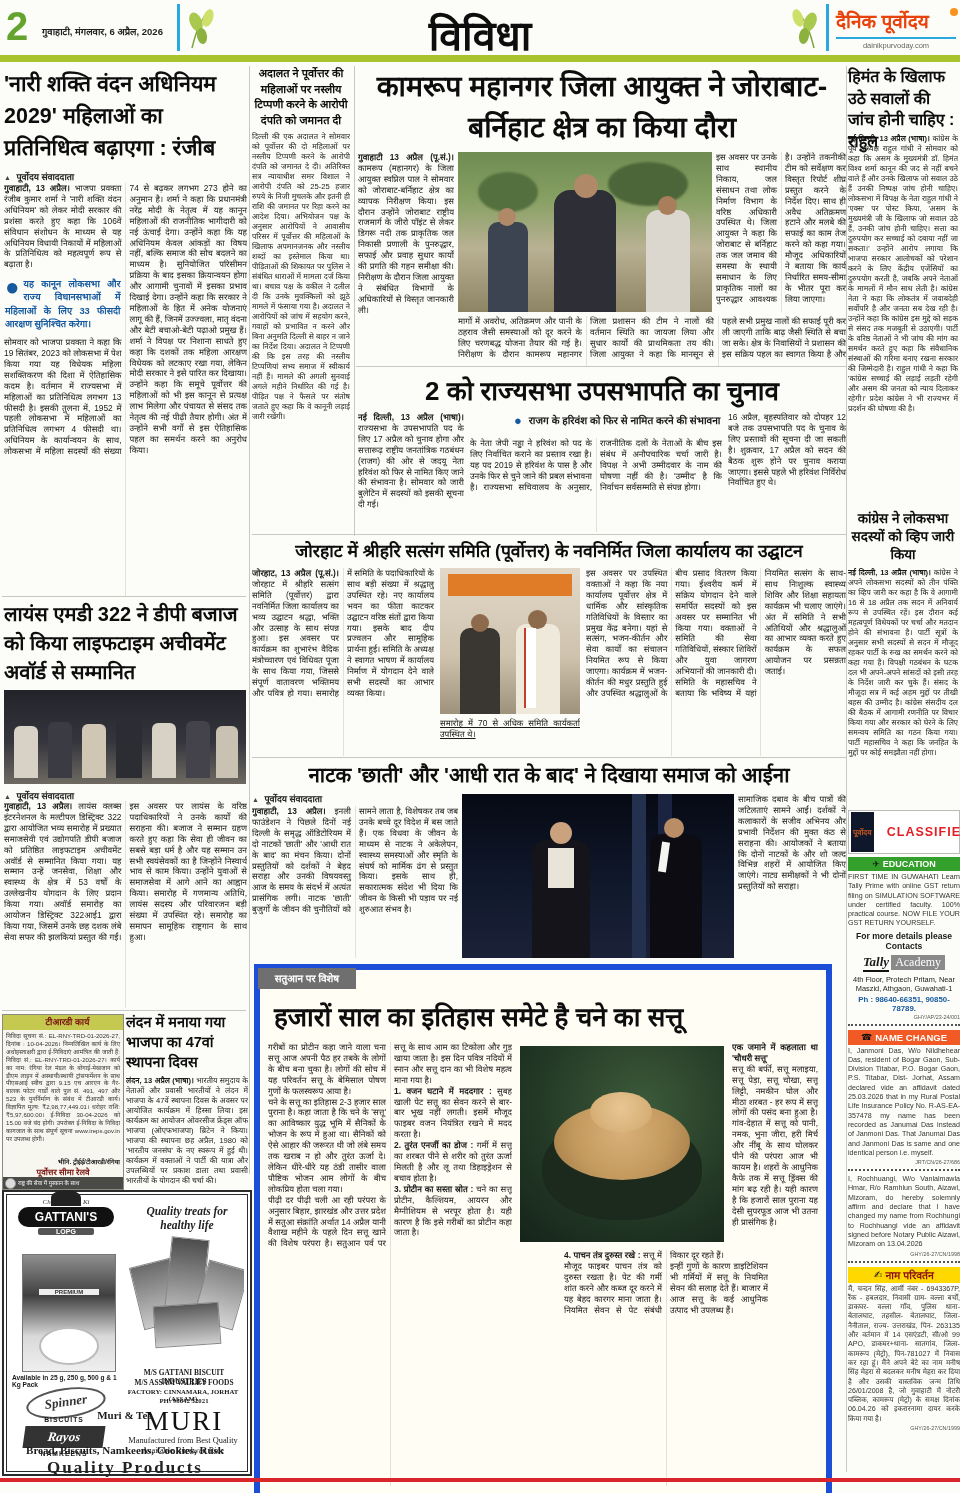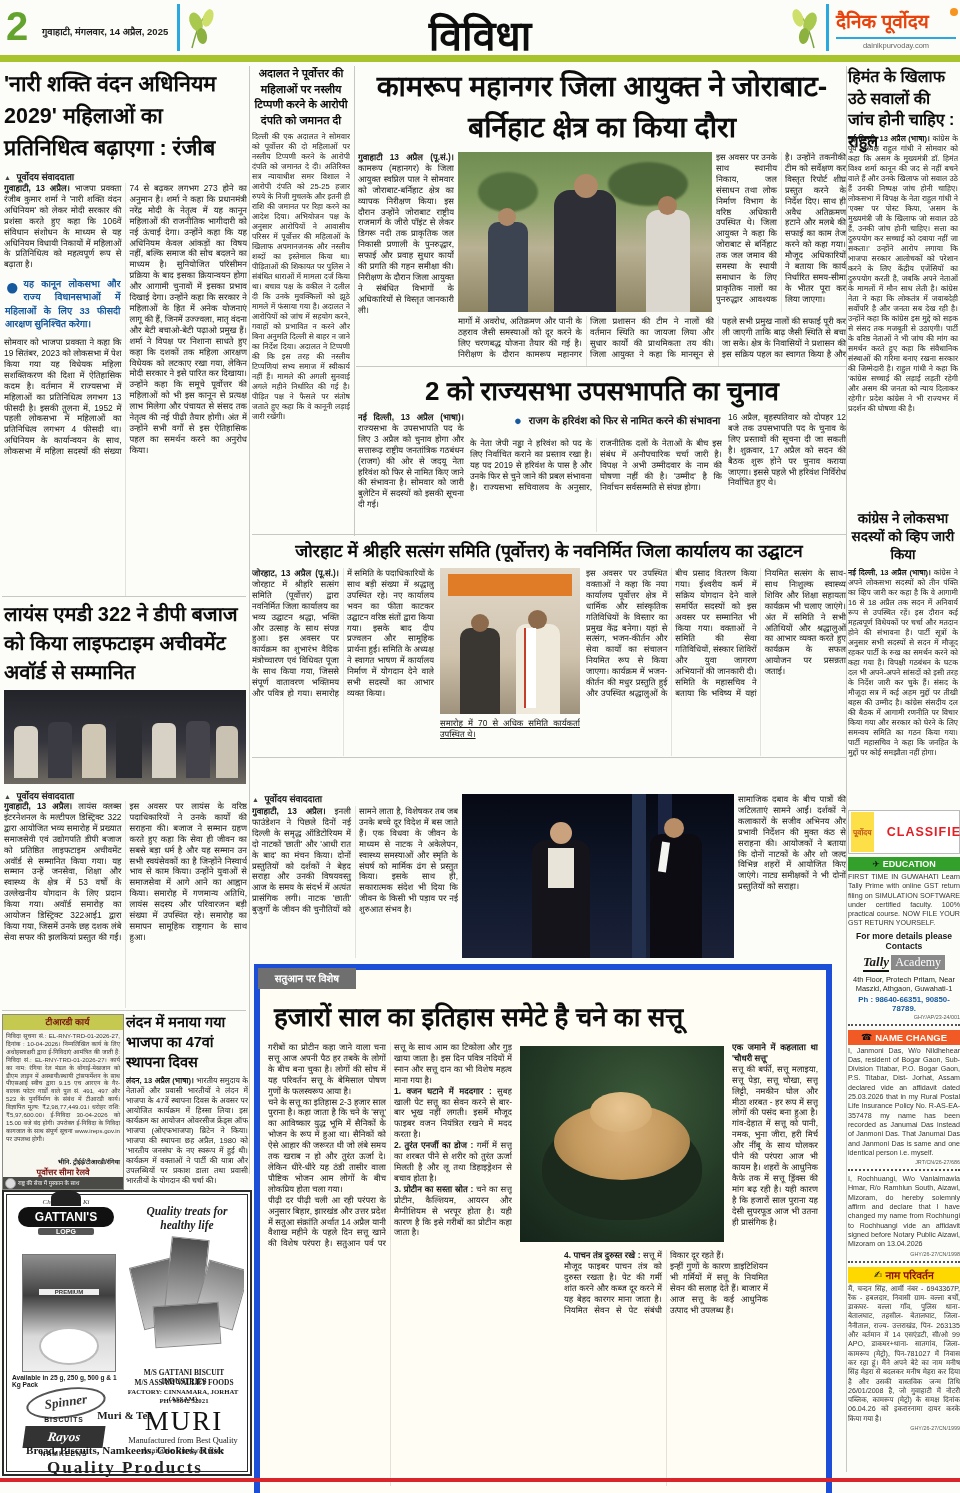--- a/index.html
+++ b/index.html
@@ -30,21 +30,21 @@
   .dotted{border-top:2px dotted #555;margin:4px 0;}
   .ref{font-size:5.4px;color:#555;text-align:right;margin-top:1px;}
   .serif{font-family:"Liberation Serif","DejaVu Serif",serif;}
 </style>
 </head>
 <body>
 
 <div class="page">
 
   <div class="abs b" style="left:6px;top:4px;font-size:40px;color:#64a32e;">2</div>
-  <div class="abs b" style="left:42px;top:25px;width:150px;font-size:9.5px;color:#222;">गुवाहाटी, मंगलवार, 14 अप्रैल, 2025</div>
+  <div class="abs b" style="left:42px;top:25px;width:150px;font-size:9.5px;color:#222;">गुवाहाटी, मंगलवार, 6 अप्रैल, 2026</div>
 
   <div class="abs" style="left:177px;top:4px;width:3px;height:47px;background:#2aa9e0;"></div>
   <svg class="abs" style="left:184px;top:4px;" width="36" height="48" viewBox="0 0 36 48">
     <path d="M8 44 C12 28 16 16 26 6" stroke="#7aa43c" stroke-width="1.5" fill="none"></path>
     <ellipse cx="12" cy="18" rx="6" ry="10" fill="#a9c94e" transform="rotate(-25 12 18)"></ellipse>
     <ellipse cx="24" cy="14" rx="5" ry="9" fill="#cfe06a" transform="rotate(20 24 14)"></ellipse>
     <ellipse cx="18" cy="32" rx="5" ry="8" fill="#8db13f" transform="rotate(-10 18 32)"></ellipse>
   </svg>
 
   <div class="abs hl ctr" style="left:330px;top:6px;width:300px;font-size:41px;">विविधा</div>
@@ -178,21 +178,21 @@
     <div style="position:absolute;left:40px;top:56px;width:18px;height:18px;background:#b08968;border-radius:50%;"></div>
   </div>
   <div class="abs j f8 clip" style="left:358px;top:152px;width:96px;height:214px;">
     <span class="b">गुवाहाटी 13 अप्रैल (पू.सं.)। </span><span>कामरूप (महानगर) के जिला आयुक्त स्वप्निल पाल ने सोमवार को जोराबाट-बर्निहाट क्षेत्र का व्यापक निरीक्षण किया। इस दौरान उन्होंने जोराबाट राष्ट्रीय राजमार्ग के जीरो पॉइंट से लेकर डिगरू नदी तक प्राकृतिक जल निकासी प्रणाली के पुनरुद्धार, सफाई और प्रवाह सुधार कार्यों की प्रगति की गहन समीक्षा की। निरीक्षण के दौरान जिला आयुक्त ने संबंधित विभागों के अधिकारियों से विस्तृत जानकारी ली।</span>
   </div>
   <div class="abs j f8 c2 clip" style="left:716px;top:152px;width:130px;height:160px;">इस अवसर पर उनके साथ स्थानीय निकाय, जल संसाधन तथा लोक निर्माण विभाग के वरिष्ठ अधिकारी उपस्थित थे। जिला आयुक्त ने कहा कि जोराबाट से बर्निहाट तक जल जमाव की समस्या के स्थायी समाधान के लिए प्राकृतिक नालों का पुनरुद्धार आवश्यक है। उन्होंने तकनीकी टीम को सर्वेक्षण कर विस्तृत रिपोर्ट शीघ्र प्रस्तुत करने के निर्देश दिए। साथ ही अवैध अतिक्रमण हटाने और मलबे की सफाई का काम तेज करने को कहा गया। मौजूद अधिकारियों ने बताया कि कार्य निर्धारित समय-सीमा के भीतर पूरा कर लिया जाएगा।</div>
   <div class="abs j f8 c3 clip" style="left:458px;top:316px;width:388px;height:50px;">मार्गों में अवरोध, अतिक्रमण और पानी के ठहराव जैसी समस्याओं को दूर करने के लिए चरणबद्ध योजना तैयार की गई है। निरीक्षण के दौरान कामरूप महानगर जिला प्रशासन की टीम ने नालों की वर्तमान स्थिति का जायजा लिया और सुधार कार्यों की प्राथमिकता तय की। जिला आयुक्त ने कहा कि मानसून से पहले सभी प्रमुख नालों की सफाई पूरी कर ली जाएगी ताकि बाढ़ जैसी स्थिति से बचा जा सके। क्षेत्र के निवासियों ने प्रशासन की इस सक्रिय पहल का स्वागत किया है और उम्मीद जताई है कि इससे जल निकासी व्यवस्था को स्थायी रूप से सुधारा जा सकेगा। प्रशासन ने नागरिकों से नालों में कचरा न डालने की अपील भी की।</div>
 
   <div class="abs hl ctr" style="left:358px;top:372px;width:488px;font-size:26px;">2 को राज्यसभा उपसभापति का चुनाव</div>
   <div class="abs j f8 clip" style="left:358px;top:412px;width:106px;height:120px;">
-    <span class="b">नई दिल्ली, 13 अप्रैल (भाषा)। </span><span>राज्यसभा के उपसभापति पद के लिए 3 अप्रैल को चुनाव होगा और सत्तारूढ़ राष्ट्रीय जनतांत्रिक गठबंधन (राजग) की ओर से जदयू नेता हरिवंश को फिर से नामित किए जाने की संभावना है। सोमवार को जारी बुलेटिन में सदस्यों को इसकी सूचना दी गई।</span>
+    <span class="b">नई दिल्ली, 13 अप्रैल (भाषा)। </span><span>राज्यसभा के उपसभापति पद के लिए 17 अप्रैल को चुनाव होगा और सत्तारूढ़ राष्ट्रीय जनतांत्रिक गठबंधन (राजग) की ओर से जदयू नेता हरिवंश को फिर से नामित किए जाने की संभावना है। सोमवार को जारी बुलेटिन में सदस्यों को इसकी सूचना दी गई।</span>
   </div>
   <div class="abs" style="left:470px;top:414px;width:252px;font-size:10.2px;font-weight:700;line-height:14px;margin-left:44px;">
     <span class="sub-dot">●</span>
     <span>राजग के हरिवंश को फिर से नामित करने की संभावना</span>
   </div>
   <div class="abs j f8 c2 clip" style="left:470px;top:438px;width:252px;height:94px;">के नेता जेपी नड्डा ने हरिवंश को पद के लिए निर्वाचित कराने का प्रस्ताव रखा है। यह पद 2019 से हरिवंश के पास है और उनके फिर से चुने जाने की प्रबल संभावना है। राज्यसभा सचिवालय के अनुसार, राजनीतिक दलों के नेताओं के बीच इस संबंध में अनौपचारिक चर्चा जारी है। विपक्ष ने अभी उम्मीदवार के नाम की घोषणा नहीं की है। 'उम्मीद' है कि निर्वाचन सर्वसम्मति से संपन्न होगा।</div>
   <div class="abs j f8 clip" style="left:728px;top:412px;width:118px;height:120px;">16 अप्रैल, बृहस्पतिवार को दोपहर 12 बजे तक उपसभापति पद के चुनाव के लिए प्रस्तावों की सूचना दी जा सकती है। शुक्रवार, 17 अप्रैल को सदन की बैठक शुरू होने पर चुनाव कराया जाएगा। इससे पहले भी हरिवंश निर्विरोध निर्वाचित हुए थे।</div>
 
   <div class="abs hl ctr" style="left:252px;top:538px;width:594px;font-size:17.5px;white-space:nowrap;overflow:hidden;">जोरहाट में श्रीहरि सत्संग समिति (पूर्वोत्तर) के नवनिर्मित जिला कार्यालय का उद्घाटन</div>
   <div class="photo" style="left:440px;top:568px;width:140px;height:146px;background:linear-gradient(180deg,#e2d8c8 0%,#cfc3ae 60%,#9e927c 100%);">
@@ -202,20 +202,21 @@
     <div style="position:absolute;left:76px;top:56px;width:44px;height:90px;background:#efe9dc;border-radius:10px 10px 0 0;"></div>
     <div style="position:absolute;left:88px;top:42px;width:19px;height:19px;background:#8d6a4b;border-radius:50%;"></div>
     <div style="position:absolute;left:84px;top:60px;width:10px;height:80px;background:#fff;border-left:2px solid #c43c2a;"></div>
   </div>
   <div class="abs j f8 c2 clip" style="left:252px;top:568px;width:182px;height:188px;">
     <span class="b">जोरहाट, 13 अप्रैल (पू.सं.)। </span><span>जोरहाट में श्रीहरि सत्संग समिति (पूर्वोत्तर) द्वारा नवनिर्मित जिला कार्यालय का भव्य उद्घाटन श्रद्धा, भक्ति और उत्साह के साथ संपन्न हुआ। इस अवसर पर कार्यक्रम का शुभारंभ वैदिक मंत्रोच्चारण एवं विधिवत पूजा के साथ किया गया, जिससे संपूर्ण वातावरण भक्तिमय और पवित्र हो गया। समारोह में समिति के पदाधिकारियों के साथ बड़ी संख्या में श्रद्धालु उपस्थित रहे। नए कार्यालय भवन का फीता काटकर उद्घाटन वरिष्ठ संतों द्वारा किया गया। इसके बाद दीप प्रज्वलन और सामूहिक प्रार्थना हुई। समिति के अध्यक्ष ने स्वागत भाषण में कार्यालय निर्माण में योगदान देने वाले सभी सदस्यों का आभार व्यक्त किया।</span>
   </div>
   <div class="abs j f8 c3 clip" style="left:586px;top:568px;width:260px;height:188px;">इस अवसर पर उपस्थित वक्ताओं ने कहा कि नया कार्यालय पूर्वोत्तर क्षेत्र में धार्मिक और सांस्कृतिक गतिविधियों के विस्तार का प्रमुख केंद्र बनेगा। यहां से सत्संग, भजन-कीर्तन और सेवा कार्यों का संचालन नियमित रूप से किया जाएगा। कार्यक्रम में भजन-कीर्तन की मधुर प्रस्तुति हुई और उपस्थित श्रद्धालुओं के बीच प्रसाद वितरण किया गया। ईश्वरीय कर्म में सक्रिय योगदान देने वाले समर्पित सदस्यों को इस अवसर पर सम्मानित भी किया गया। वक्ताओं ने समिति की सेवा गतिविधियों, संस्कार शिविरों और युवा जागरण अभियानों की जानकारी दी। समिति के महासचिव ने बताया कि भविष्य में यहां नियमित सत्संग के साथ-साथ निःशुल्क स्वास्थ्य शिविर और शिक्षा सहायता कार्यक्रम भी चलाए जाएंगे। अंत में समिति ने सभी अतिथियों और श्रद्धालुओं का आभार व्यक्त करते हुए कार्यक्रम के सफल आयोजन पर प्रसन्नता जताई।</div>
   <div class="abs j f8 clip" style="left:440px;top:718px;width:140px;height:38px;text-decoration:underline;">समारोह में 70 से अधिक समिति कार्यकर्ता उपस्थित थे।</div>
 
+  <div class="abs hl ctr" style="left:252px;top:760px;width:594px;font-size:20.5px;white-space:nowrap;overflow:hidden;">नाटक 'छाती' और 'आधी रात के बाद' ने दिखाया समाज को आईना</div>
   <div class="abs byline" style="left:252px;top:792px;">
     <span class="tri">▲</span>
     <span>पूर्वोदय संवाददाता</span>
   </div>
   <div class="abs j f8 c2 clip" style="left:252px;top:806px;width:206px;height:152px;">
     <span class="b">गुवाहाटी, 13 अप्रैल। </span><span>इनली फाउंडेशन ने पिछले दिनों नई दिल्ली के समृद्ध ऑडिटोरियम में दो नाटकों 'छाती' और 'आधी रात के बाद' का मंचन किया। दोनों प्रस्तुतियों को दर्शकों ने बेहद सराहा और उनकी विषयवस्तु आज के समय के संदर्भ में अत्यंत प्रासंगिक लगी। नाटक 'छाती' बुजुर्गों के जीवन की चुनौतियों को सामने लाता है, विशेषकर तब जब उनके बच्चे दूर विदेश में बस जाते हैं। एक विधवा के जीवन के माध्यम से नाटक ने अकेलेपन, स्वास्थ्य समस्याओं और स्मृति के संघर्ष को मार्मिक ढंग से प्रस्तुत किया। इसके साथ ही, सकारात्मक संदेश भी दिया कि जीवन के किसी भी पड़ाव पर नई शुरुआत संभव है।</span>
   </div>
   <div class="photo" style="left:462px;top:794px;width:272px;height:164px;background:linear-gradient(180deg,#070a14 0%,#10182c 55%,#1b2238 100%);">
     <div style="position:absolute;left:170px;top:0;width:14px;height:164px;background:#23304e;"></div>
     <div style="position:absolute;left:196px;top:0;width:14px;height:164px;background:#1a2440;"></div>
@@ -261,21 +262,21 @@
   <div class="abs j f75 clip" style="left:848px;top:134px;width:110px;height:368px;">
     <span class="b">नई दिल्ली, 13 अप्रैल (भाषा)। </span><span>कांग्रेस के पूर्व अध्यक्ष राहुल गांधी ने सोमवार को कहा कि असम के मुख्यमंत्री डॉ. हिमंत विश्व शर्मा कानून की जद से नहीं बचने वाले हैं और उनके खिलाफ जो सवाल उठे हैं उनकी निष्पक्ष जांच होनी चाहिए। लोकसभा में विपक्ष के नेता राहुल गांधी ने 'एक्स' पर पोस्ट किया, 'असम के मुख्यमंत्री जी के खिलाफ जो सवाल उठे हैं, उनकी जांच होनी चाहिए। सत्ता का दुरुपयोग कर सच्चाई को दबाया नहीं जा सकता।' उन्होंने आरोप लगाया कि भाजपा सरकार आलोचकों को परेशान करने के लिए केंद्रीय एजेंसियों का दुरुपयोग करती है, जबकि अपने नेताओं के मामलों में मौन साध लेती है। कांग्रेस नेता ने कहा कि लोकतंत्र में जवाबदेही सर्वोपरि है और जनता सब देख रही है। उन्होंने कहा कि कांग्रेस इस मुद्दे को सड़क से संसद तक मजबूती से उठाएगी। पार्टी के वरिष्ठ नेताओं ने भी जांच की मांग का समर्थन करते हुए कहा कि संवैधानिक संस्थाओं की गरिमा बनाए रखना सरकार की जिम्मेदारी है। राहुल गांधी ने कहा कि 'कांग्रेस सच्चाई की लड़ाई लड़ती रहेगी और असम की जनता को न्याय दिलाकर रहेगी।' प्रदेश कांग्रेस ने भी राज्यभर में प्रदर्शन की घोषणा की है।</span>
   </div>
   <div class="abs hl ctr" style="left:848px;top:510px;width:110px;font-size:13.5px;line-height:18px;">कांग्रेस ने लोकसभा सदस्यों को व्हिप जारी किया</div>
   <div class="abs j f75 clip" style="left:848px;top:568px;width:110px;height:238px;">
     <span class="b">नई दिल्ली, 13 अप्रैल (भाषा)। </span><span>कांग्रेस ने अपने लोकसभा सदस्यों को तीन पंक्ति का व्हिप जारी कर कहा है कि वे आगामी 16 से 18 अप्रैल तक सदन में अनिवार्य रूप से उपस्थित रहें। इस दौरान कई महत्वपूर्ण विधेयकों पर चर्चा और मतदान होने की संभावना है। पार्टी सूत्रों के अनुसार सभी सदस्यों से सदन में मौजूद रहकर पार्टी के रुख का समर्थन करने को कहा गया है। विपक्षी गठबंधन के घटक दल भी अपने-अपने सांसदों को इसी तरह के निर्देश जारी कर चुके हैं। संसद के मौजूदा सत्र में कई अहम मुद्दों पर तीखी बहस की उम्मीद है। कांग्रेस संसदीय दल की बैठक में आगामी रणनीति पर विचार किया गया और सरकार को घेरने के लिए समन्वय समिति का गठन किया गया। पार्टी महासचिव ने कहा कि जनहित के मुद्दों पर कोई समझौता नहीं होगा।</span>
   </div>
 
   <div class="rail">
     <div style="display:flex;align-items:center;border:1px solid #bbb;padding:1px 2px;background:#fff;">
-      <span class="b" style="font-size:7.5px;color:#c2571e;background:#fde047;padding:15px 2px;margin-right:13px;">पूर्वोदय</span>
+      <span class="b" style="font-size:7.5px;color:#c2571e;background:#0f172a;padding:15px 2px;margin-right:13px;">पूर्वोदय</span>
       <span class="b" style="font-size:12.5px;color:#e31e24;letter-spacing:1px;">CLASSIFIED</span>
       <span style="width:9px;height:9px;background:#7fb23d;border-radius:50% 0 50% 50%;margin-left:3px;"></span>
     </div>
 
     <div class="hd" style="background:#33a02c;height:14px;font-size:9px;margin-top:3px;">
       <span style="color:#111;margin-right:3px;font-size:9px;">✈</span>
       <span>EDUCATION</span>
     </div>
     <div class="j f7" style="margin-top:2px;color:#333;">FIRST TIME IN GUWAHATI Learn Tally Prime with online GST return filing on SIMULATION SOFTWARE under certified faculty. 100% practical course. NOW FILE YOUR GST RETURN YOURSELF.</div>
     <div class="ctr b" style="font-size:8.6px;margin-top:2px;">For more details please</div>

